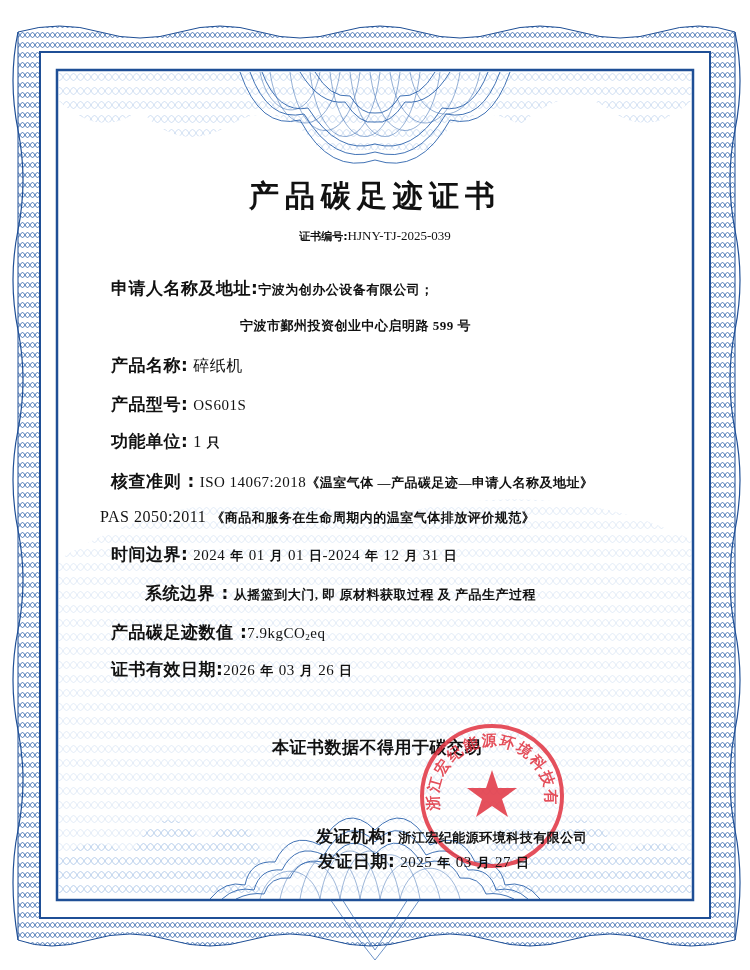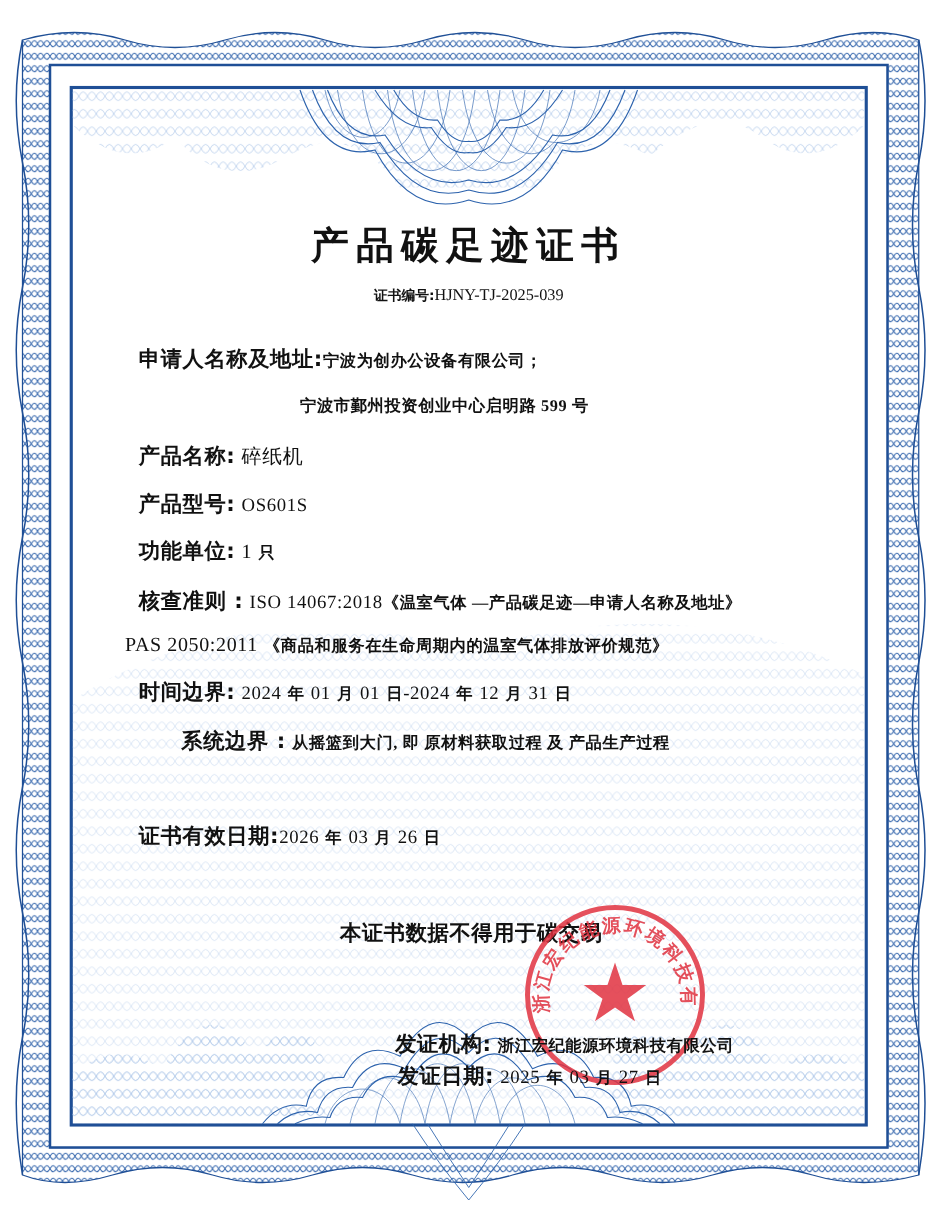--- a/index.html
+++ b/index.html
@@ -145,20 +145,23 @@
     <span class="valb">月</span>
     <span class="val">31</span>
     <span class="valb">日</span>
   </div>
 
   <div class="txt" style="left:111px;top:584px;margin-left:34px;">
     <span class="lbl">系统边界 :</span>
     <span class="valb">从摇篮到大门, 即 原材料获取过程 及 产品生产过程</span>
   </div>
 
+  <div class="txt" style="left:111px;top:623px;">
+    <span class="lbl">产品碳足迹数值 :</span><span class="val"><span>7.9kgCO</span><sub>2</sub><span>eq</span></span>
+  </div>
 
   <div class="txt" style="left:111px;top:660px;">
     <span class="lbl">证书有效日期:</span><span class="val">2026</span>
     <span class="valb">年</span>
     <span class="val">03</span>
     <span class="valb">月</span>
     <span class="val">26</span>
     <span class="valb">日</span>
   </div>
 

